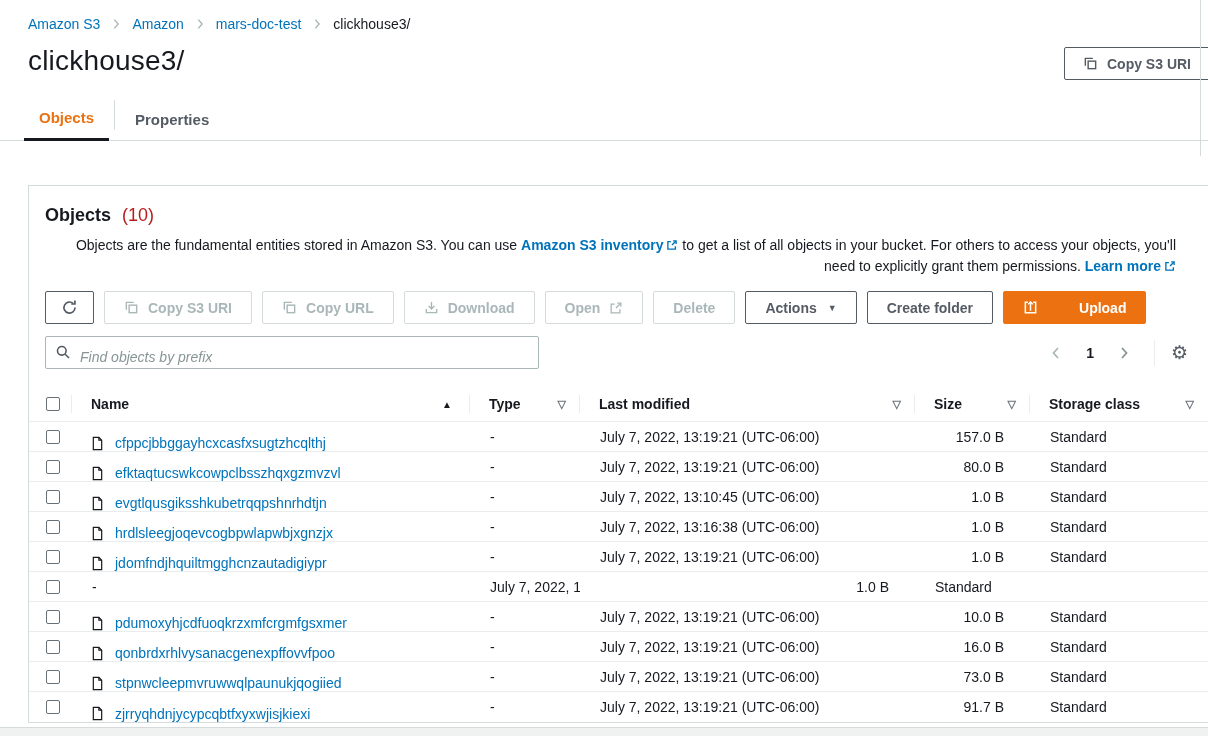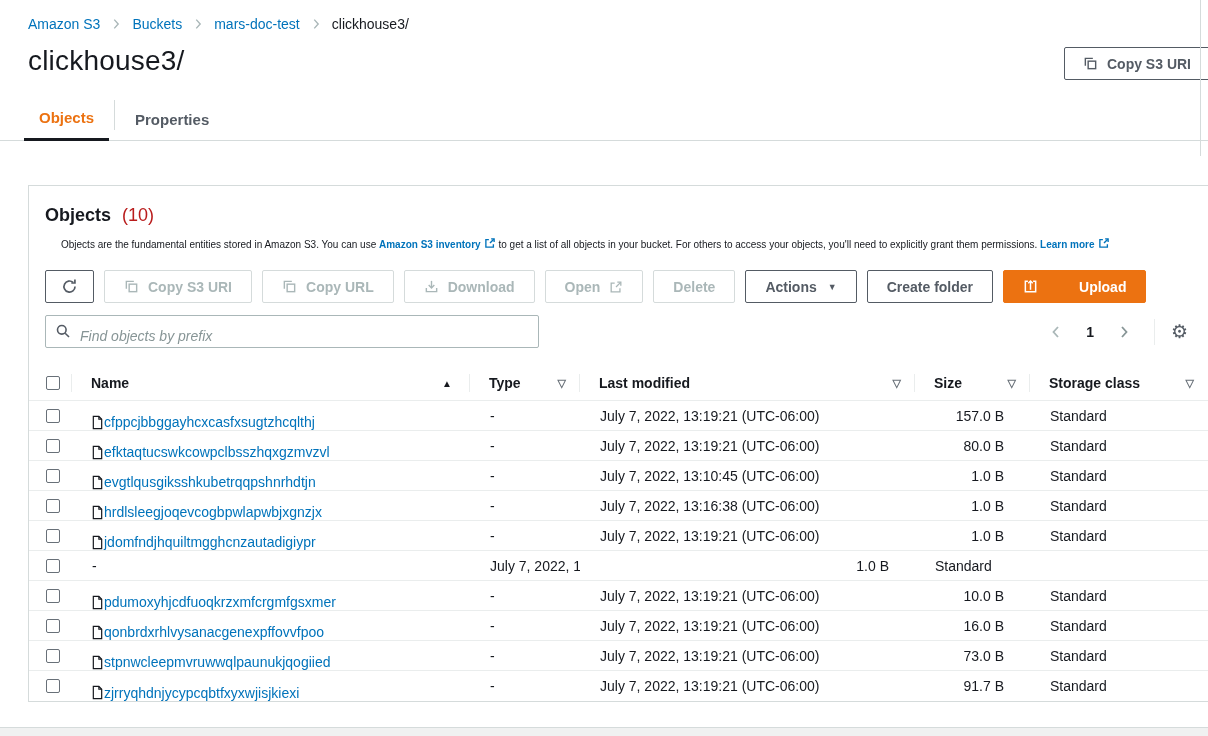--- a/index.html
+++ b/index.html
@@ -38,21 +38,21 @@
 
   
   .content { padding:29px 0 0 28px; background:#fff; }
   .panel { background:#fff; border:1px solid #d5dbdb; border-right:none; width:calc(100% - 0px); }
 
   .panel-head { padding:19px 16px 0 16px; }
   .panel-title { font-size:18px; margin:0; }
   .panel-title .t-bold { font-weight:bold; color:#16191f; }
   .panel-title .t-count { font-weight:400; color:#b91c1c; margin-left:6px; }
 
-  .panel-desc { font-size:10px; line-height:20px; color:#16191f; margin:9px 16px 0; max-width:1132px; }
+  .panel-desc { font-size:14px; line-height:20px; color:#16191f; margin:9px 16px 0; max-width:1132px;text-align:right; }
   .panel-desc a { color:#0073bb; font-weight:bold; text-decoration:none; white-space:nowrap; }
   .ext-ico { display:inline-block; vertical-align:-1px; margin-left:3px; }
 
   .toolbar { display:flex; align-items:center; gap:10px; margin:14px 16px 0; }
   .btn {
     height:33px; display:inline-flex; align-items:center; gap:9px; padding:0 19px;
     background:#fff; border:1px solid #545b64; border-radius:2px;
     font-family:inherit; font-size:14px; font-weight:bold; color:#545b64; cursor:pointer; white-space:nowrap;
   }
   .btn.icon-only { padding:0 15px; }
@@ -85,42 +85,42 @@
   .tr.row:last-child { border-bottom:none; }
   .th { position:relative; height:100%; display:flex; align-items:center; font-size:14px; font-weight:bold; color:#16191f; padding:0 14px 0 19px; cursor:pointer; }
   .th:not(.no-div)::after { content:""; position:absolute; right:0; top:8px; bottom:8px; width:1px; background:#eaeded; }
   .th .spacer { flex:1; }
   .sort-asc { font-size:10px; color:#16191f; margin-right:4px; }
   .sort-none { font-size:11px; color:#687078; margin-right:0; }
   .td { font-size:14px; color:#16191f; padding:0 20px; overflow:hidden; white-space:nowrap; }
   .td-check { padding:0 0 0 17px; display:flex; align-items:center; height:100%; }
   .th-check { padding:0 0 0 17px; }
   .checkbox { width:14px; height:14px; border:1px solid #687078; border-radius:2px; background:#fff; display:inline-block; cursor:pointer; }
-  .td-name { display:flex; align-items:center; padding-left:19px;margin-top:13px; }
+  .td-name { display:flex; align-items:center; gap:11px; padding-left:19px;margin-top:13px; }
   .td-name a { color:#0073bb; text-decoration:none; }
   .td-size { text-align:right; padding-right:26px; }
 
   .bottom-strip { position:absolute; left:0; right:0; bottom:0; height:9px; background:#f0f1f1; border-top:1px solid #d5dbdb; }
 
   svg { flex:none; }
 </style>
 </head>
 <body>
 
 <header class="page-header">
   <div class="rail-line"></div>
 
   <nav class="breadcrumb">
     <a href="#">Amazon S3</a>
     <span class="crumb-sep">
         <svg width="14" height="14" viewBox="0 0 16 16" fill="none" stroke="#aab7b8" stroke-width="1.6">
           <path d="M6 3l4.5 5L6 13"></path>
         </svg>
       </span>
-    <a href="#">Buckets</a>
+    <a href="#">Amazon</a>
     <span class="crumb-sep">
         <svg width="14" height="14" viewBox="0 0 16 16" fill="none" stroke="#aab7b8" stroke-width="1.6">
           <path d="M6 3l4.5 5L6 13"></path>
         </svg>
       </span>
     <a href="#">mars-doc-test</a>
     <span class="crumb-sep">
         <svg width="14" height="14" viewBox="0 0 16 16" fill="none" stroke="#aab7b8" stroke-width="1.6">
           <path d="M6 3l4.5 5L6 13"></path>
         </svg>

